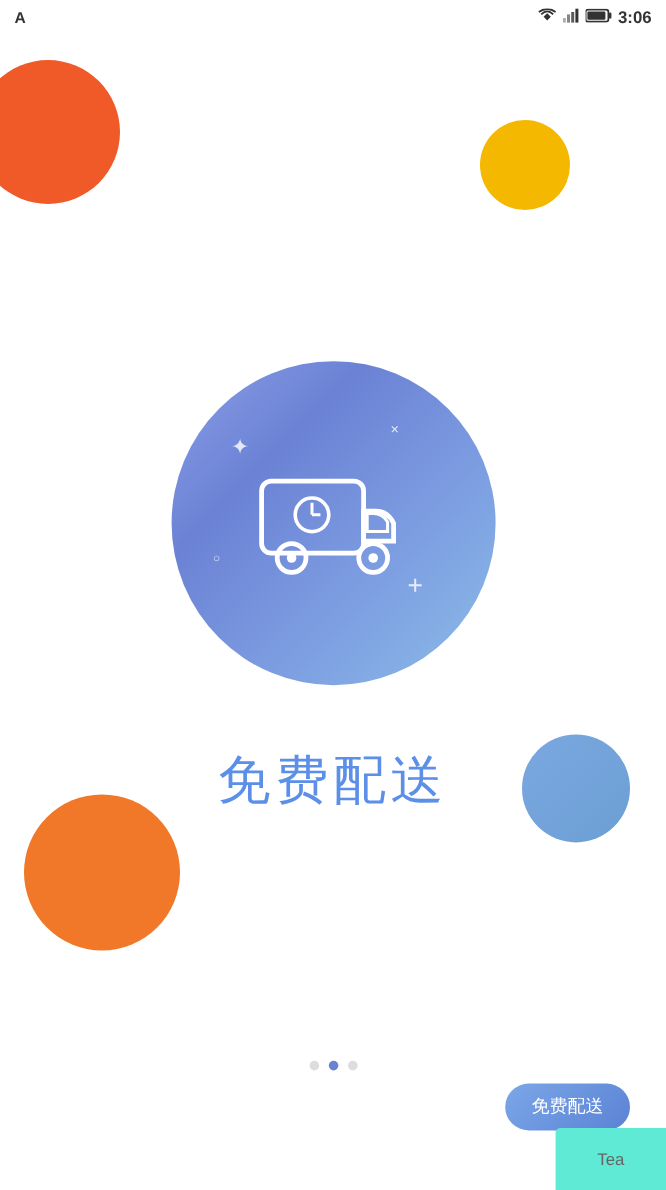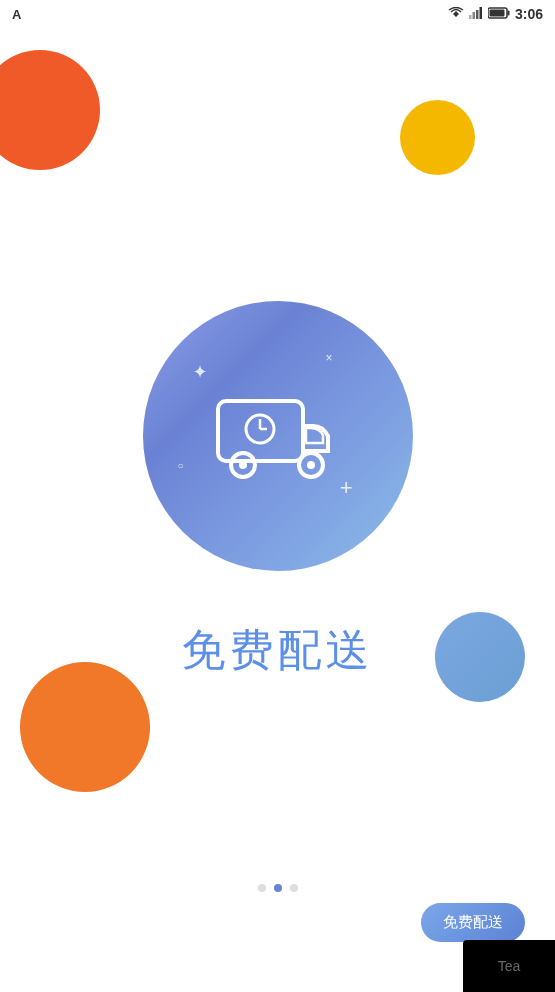--- a/index.html
+++ b/index.html
@@ -168,21 +168,21 @@
       font-family: inherit;
     }
 
     
     .tea-label {
       position: absolute;
       bottom: 0;
       right: 0;
       width: 92px;
       height: 52px;
-      background: #000000;
+      background: #5eead4;
       display: flex;
       align-items: center;
       justify-content: center;
       font-size: 14px;
       color: #666;
       border-top-left-radius: 4px;
     }
   </style>
 </head>
 <body>

